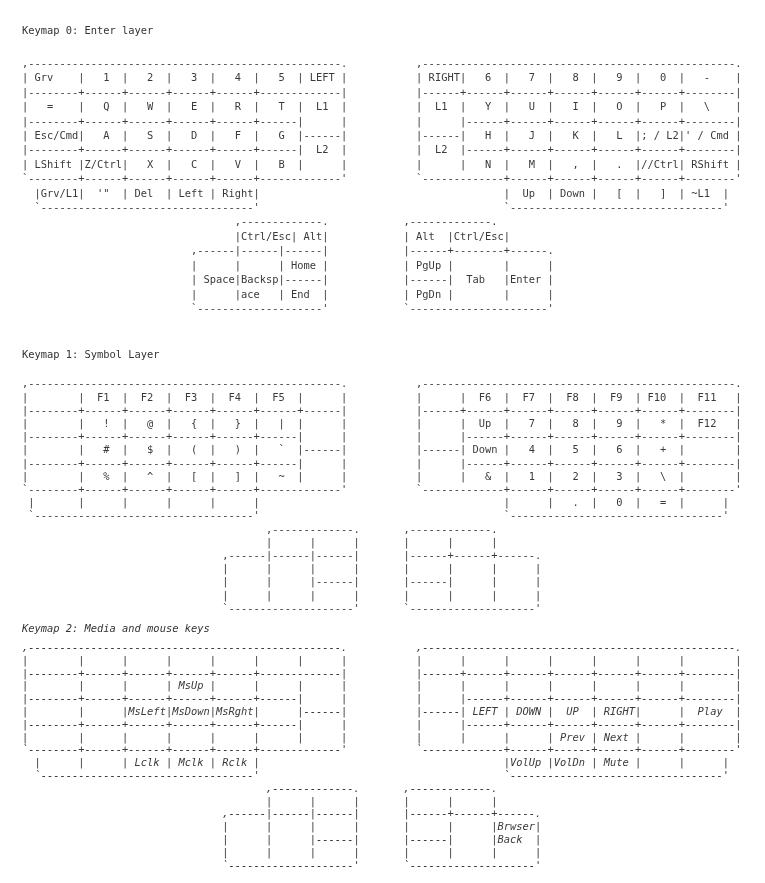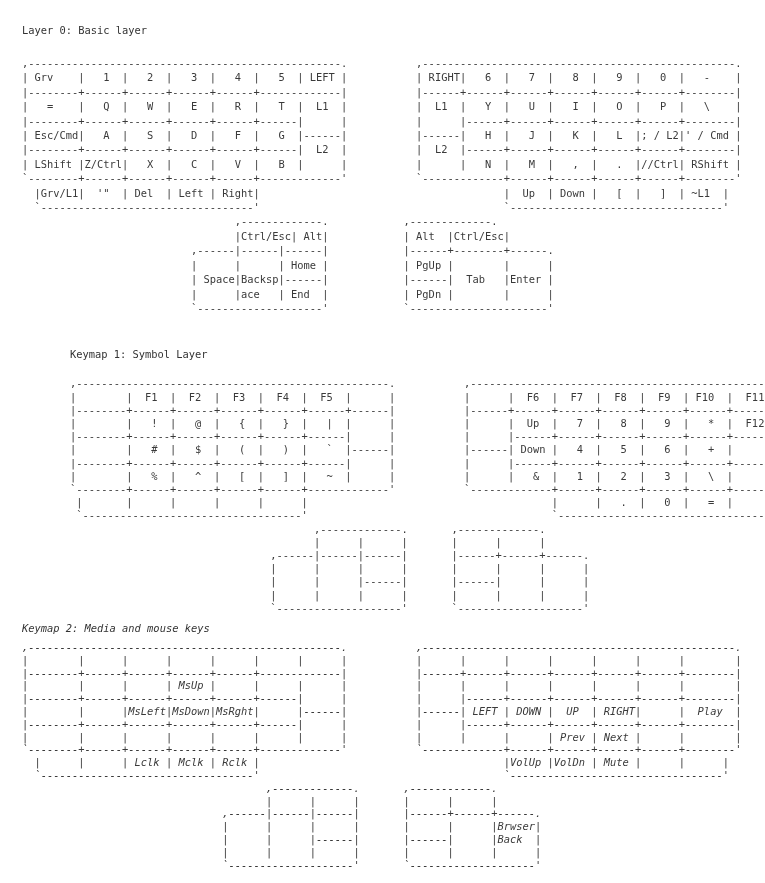--- a/index.html
+++ b/index.html
@@ -13,30 +13,30 @@
   .kb-section{display:block;}
   .kb-title{
     font-size:10.4px;line-height:13px;white-space:pre;
     letter-spacing:0;color:#333333;
   }
   .kb-art{
     margin:0;font-size:10.4px;white-space:pre;
     letter-spacing:0;color:#3a3a3a;
   }
   #section-0 .kb-art{line-height:14.4px;margin-top:19px;}
-  #section-1{margin-top:33px;margin-left:48px;}
+  #section-1{margin-top:33px;}
   #section-1 .kb-art{line-height:13.2px;margin-top:16px;}
   #section-2{margin-top:7px;font-style:italic;}
   #section-2 .kb-art{line-height:12.8px;margin-top:6px;}
 </style>
 </head>
 <body>
 
 <section class="kb-section" id="section-0">
-  <div class="kb-title">Layer 0: Basic layer</div>
+  <div class="kb-title">Keymap 0: Enter layer</div>
   <pre class="kb-art">,--------------------------------------------------.           ,--------------------------------------------------.
 | Grv    |   1  |   2  |   3  |   4  |   5  | LEFT |           | RIGHT|   6  |   7  |   8  |   9  |   0  |   -    |
 |--------+------+------+------+------+-------------|           |------+------+------+------+------+------+--------|
 |   =    |   Q  |   W  |   E  |   R  |   T  |  L1  |           |  L1  |   Y  |   U  |   I  |   O  |   P  |   \    |
 |--------+------+------+------+------+------|      |           |      |------+------+------+------+------+--------|
 | Esc/Cmd|   A  |   S  |   D  |   F  |   G  |------|           |------|   H  |   J  |   K  |   L  |; / L2|' / Cmd |
 |--------+------+------+------+------+------|  L2  |           |  L2  |------+------+------+------+------+--------|
 | LShift |Z/Ctrl|   X  |   C  |   V  |   B  |      |           |      |   N  |   M  |   ,  |   .  |//Ctrl| RShift |
 `--------+------+------+------+------+-------------'           `-------------+------+------+------+------+--------'
   |Grv/L1|  '"  | Del  | Left | Right|                                       |  Up  | Down |   [  |   ]  | ~L1  |

